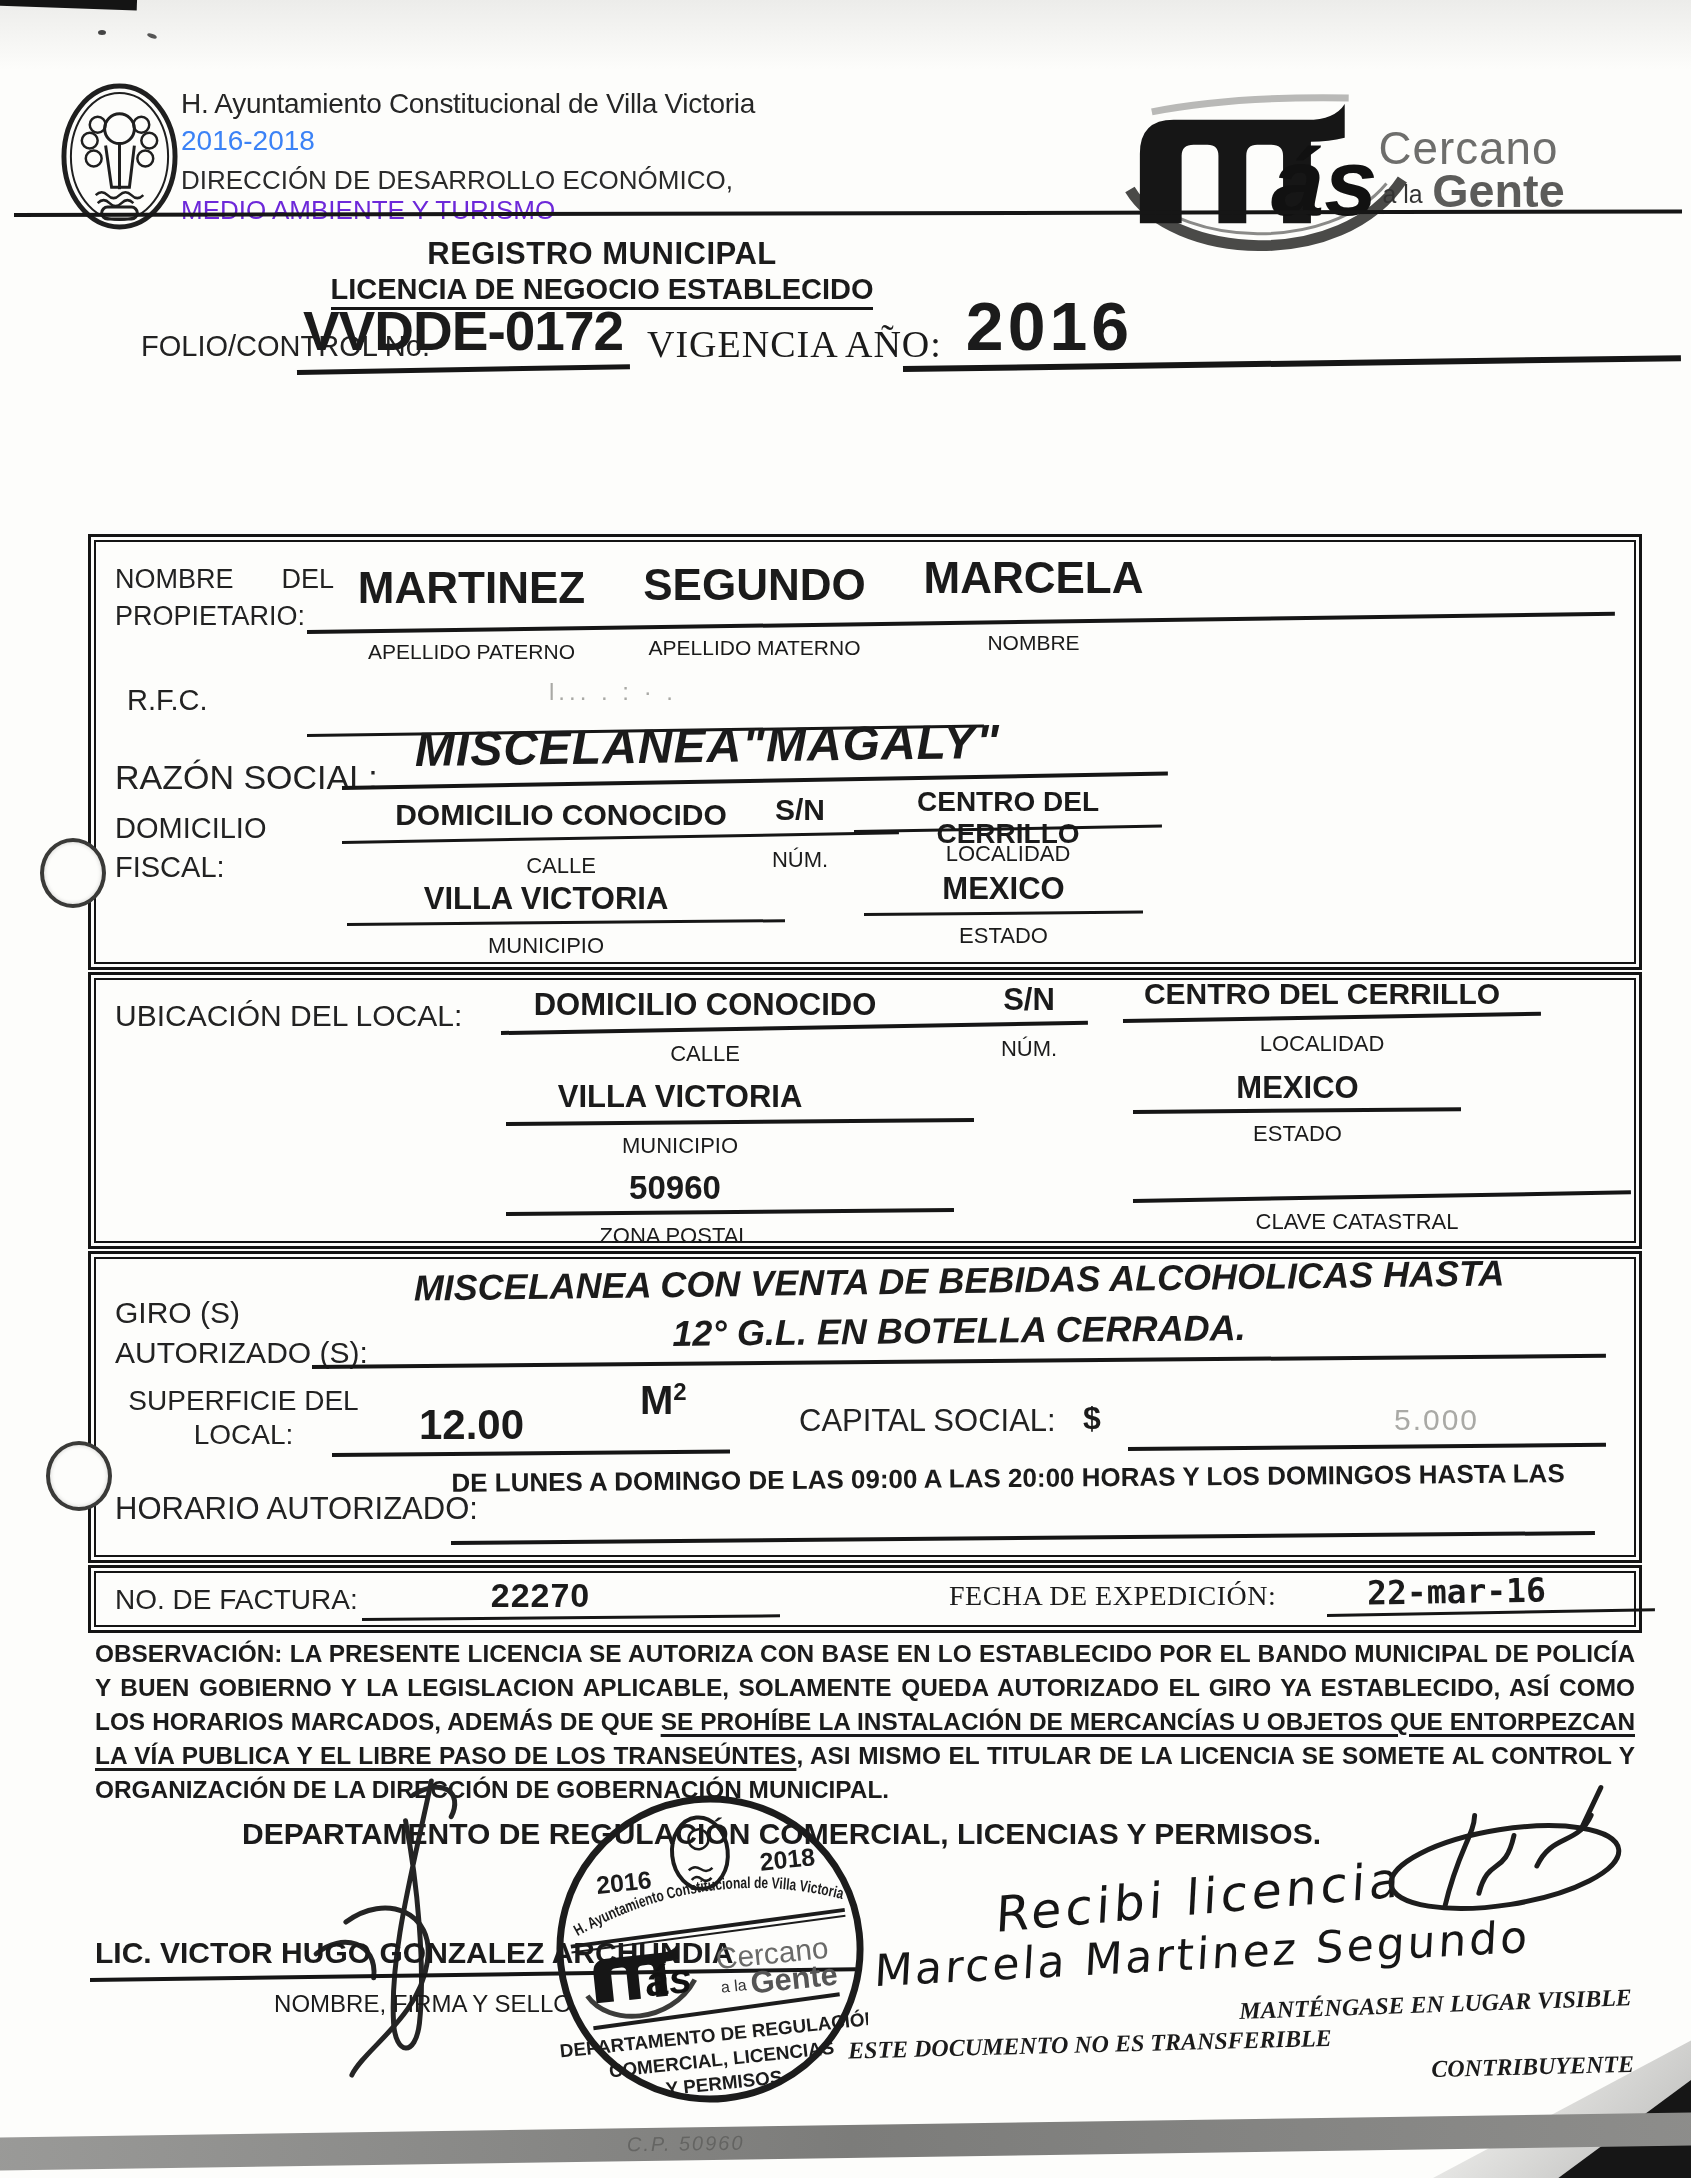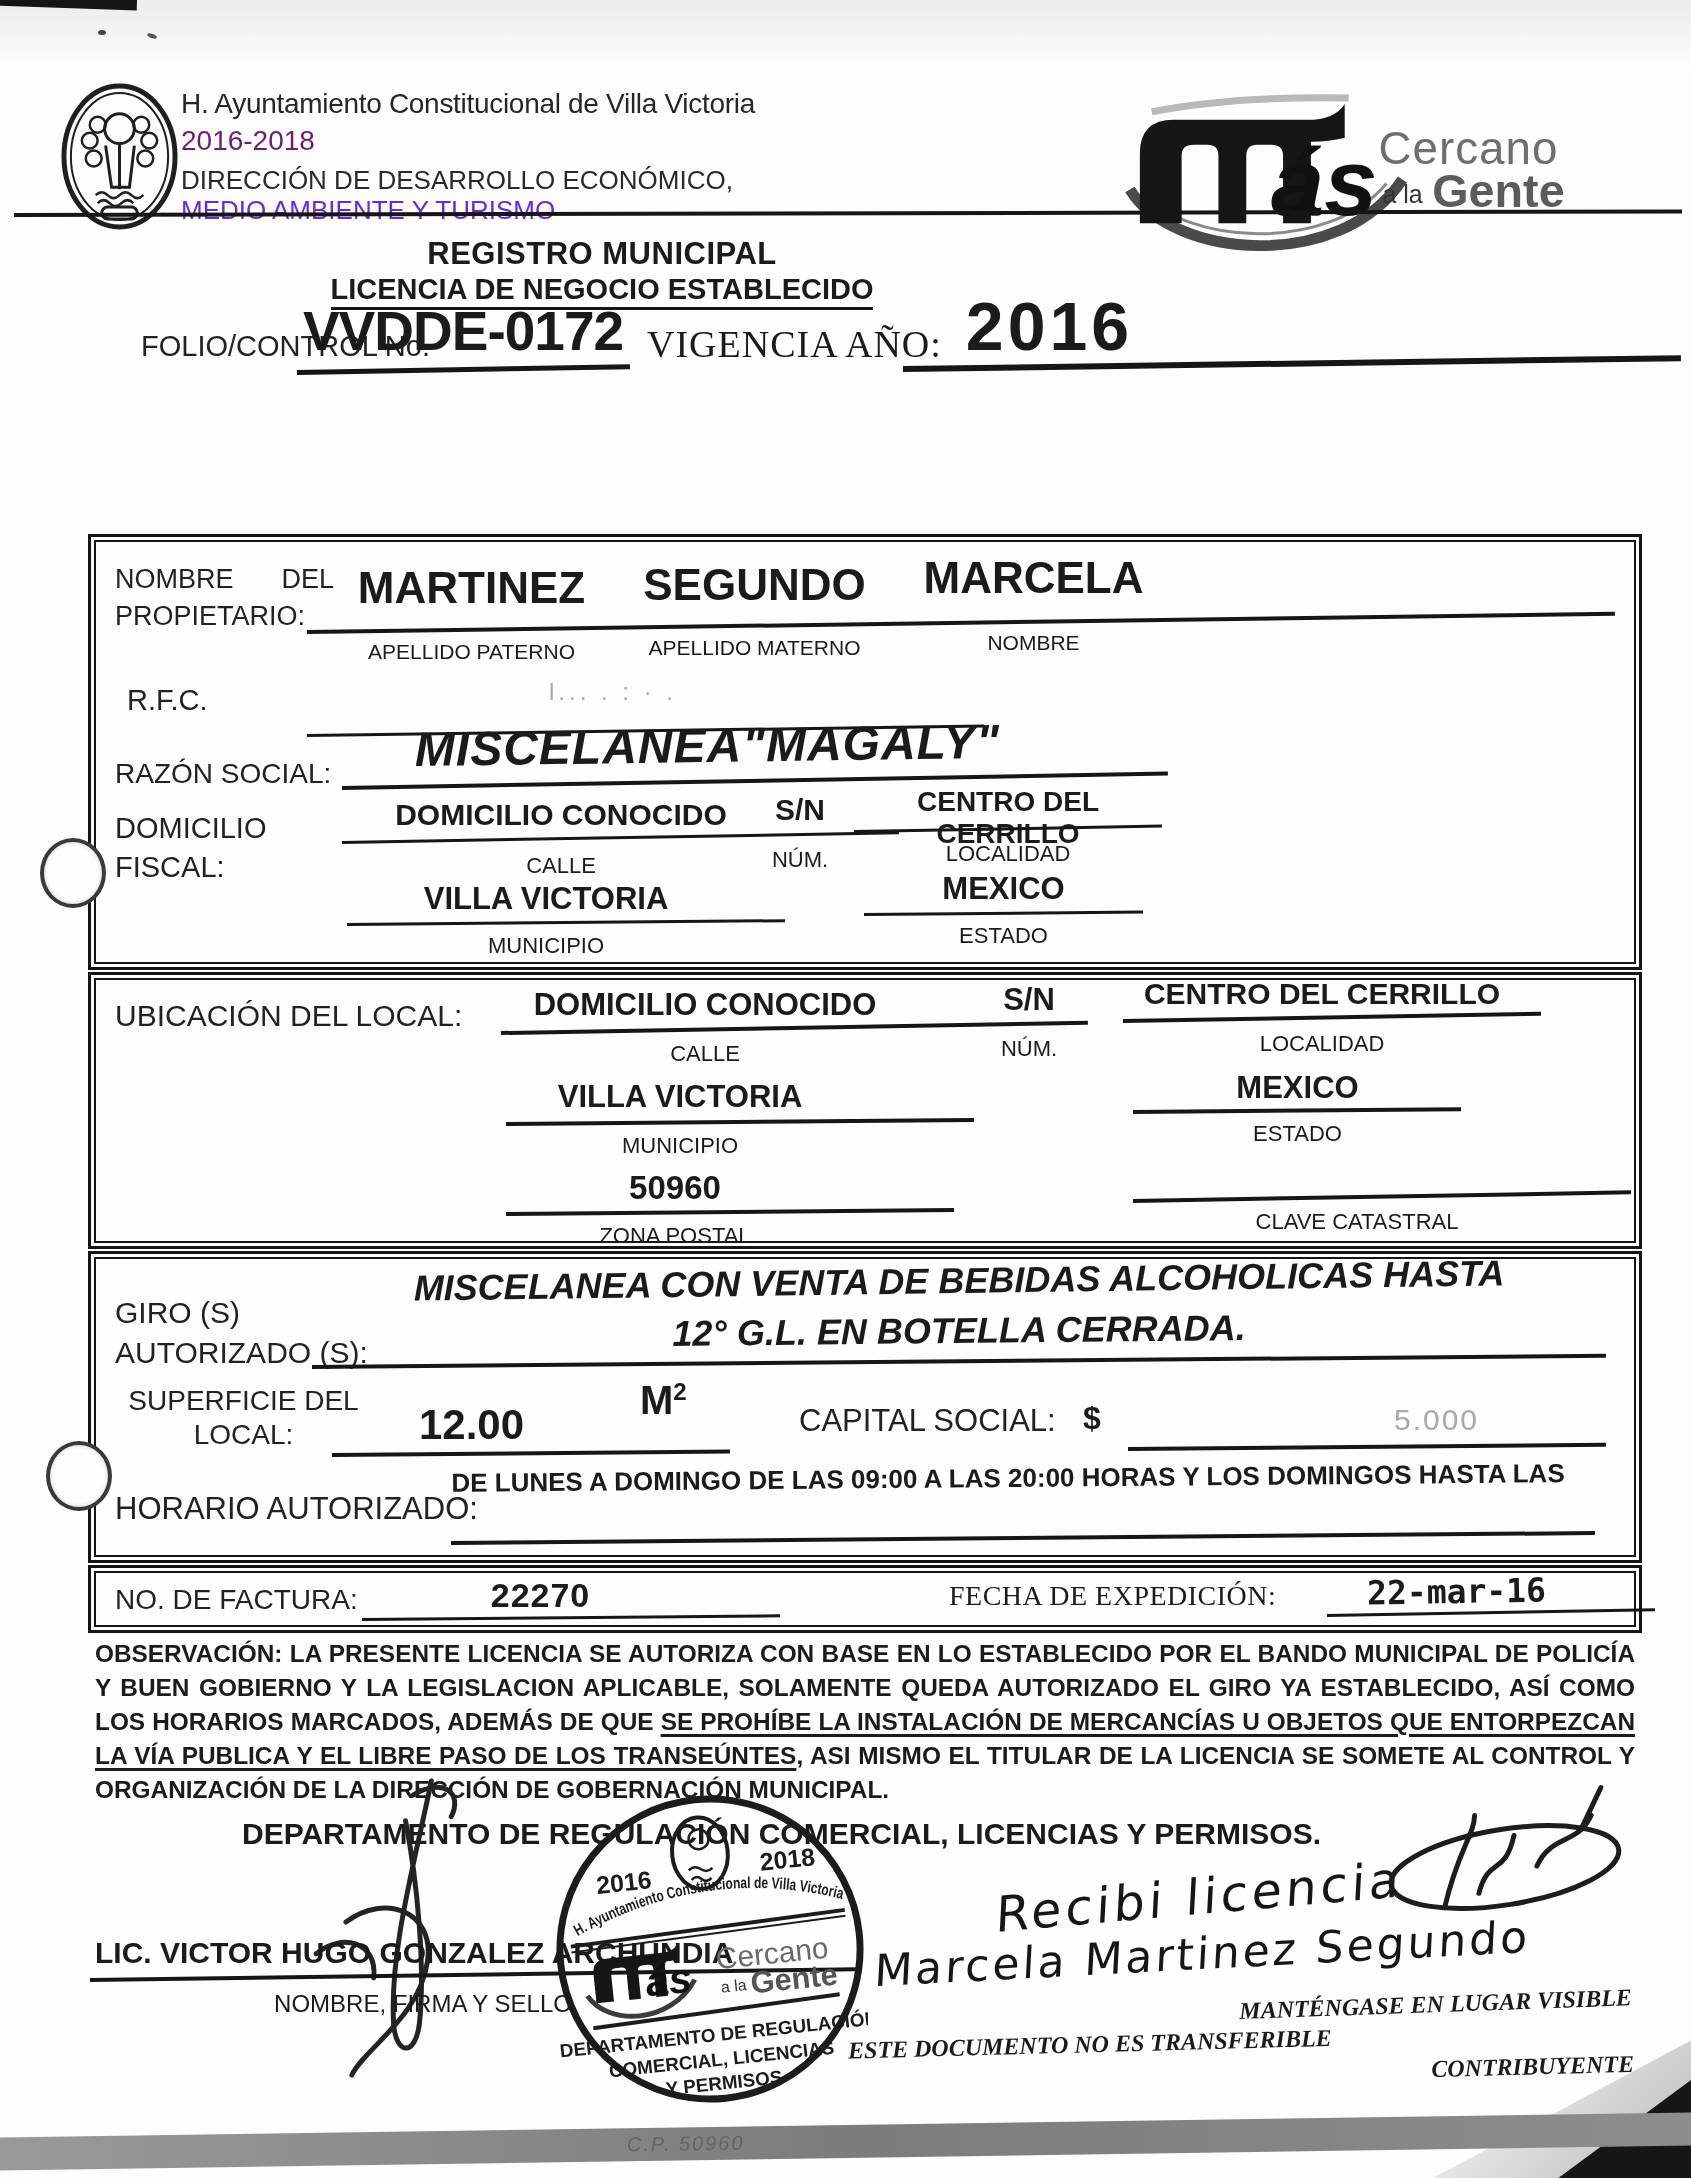--- a/index.html
+++ b/index.html
@@ -48,21 +48,21 @@
       <circle cx="92" cy="61" r="8" stroke-width="2.5"></circle>
         <circle cx="88" cy="79" r="8" stroke-width="2.5"></circle>
       <path d="M48,66 L54,108 L72,108 L77,66" stroke-width="3"></path>
       <path d="M62,64 L62,110" stroke-width="3"></path>
       <path d="M38,116 q6,-6 12,0 t12,0 t12,0 t12,0" stroke-width="2.5"></path>
       <path d="M40,124 q6,-6 12,0 t12,0 t12,0" stroke-width="2.5"></path>
       <rect x="44" y="128" width="36" height="12" rx="6" stroke-width="3"></rect>
     </g>
   </svg>
   <div class="abs lbl" style="left:181px;top:88px;font-size:28px;letter-spacing:-0.3px;color:#262626;">H. Ayuntamiento Constitucional de Villa Victoria</div>
-  <div class="abs lbl" style="left:181px;top:125px;font-size:28px;color:#701a75;">2016-2018</div>
+  <div class="abs lbl" style="left:181px;top:125px;font-size:28px;color:#3b82f6;">2016-2018</div>
   <div class="abs lbl" style="left:181px;top:165px;font-size:26px;color:#2a2a2a;">DIRECCIÓN DE DESARROLLO ECONÓMICO,</div>
   <div class="abs lbl" style="left:181px;top:195px;font-size:26px;color:#6d28d9;">MEDIO AMBIENTE Y TURISMO</div>
 
   <svg class="abs" style="left:1112px;top:92px;" width="542" height="177" viewBox="0 0 545 178">
     <path d="M18,98 C60,168 230,182 292,88" fill="none" stroke="#4a4a48" stroke-width="11"></path>
     <path d="M30,100 C72,152 216,164 276,92" fill="none" stroke="#8a8a88" stroke-width="3"></path>
     <path fill="#161616" d="M28,132 L28,62 Q28,28 62,28 L196,28 Q224,28 234,12 L234,46 Q218,50 200,50 L200,132 L172,132 L172,64 Q172,53 160,53 L146,53 Q135,53 135,64 L135,132 L107,132 L107,64 Q107,53 96,53 L82,53 Q70,53 70,64 L70,132 Z"></path>
     <path d="M40,20 Q120,4 238,6" fill="none" stroke="#b9b9b7" stroke-width="7"></path>
     <text x="160" y="124" font-family="DejaVu Serif" font-style="italic" font-weight="bold" font-size="96" fill="#111">ás</text>
     <text x="268" y="72" font-size="46" fill="#6e6e6c" letter-spacing="1">Cercano</text>
@@ -91,21 +91,21 @@
     <div class="abs b c" style="left:813px;top:16px;width:259px;font-size:44px;">MARCELA</div>
     <div class="rul sk8" style="left:216px;top:93px;width:1308px;height:4px;"></div>
     <div class="abs c" style="left:251px;top:103px;width:259px;font-size:21px;">APELLIDO PATERNO</div>
     <div class="abs c" style="left:539px;top:99px;width:249px;font-size:21px;">APELLIDO MATERNO</div>
     <div class="abs c" style="left:813px;top:94px;width:259px;font-size:21px;">NOMBRE</div>
 
     <div class="abs lbl" style="left:24px;top:147px;font-size:29px;margin-left:12px;">R.F.C.</div>
     <div class="abs faint" style="left:458px;top:141px;font-size:24px;letter-spacing:4px;">l...    . : · .</div>
     <div class="rul sk8" style="left:216px;top:197px;width:677px;height:3px;"></div>
 
-    <div class="abs lbl" style="left:24px;top:221px;font-size:28px;">RAZÓN SOCIAL:</div>
+    <div class="abs lbl" style="left:24px;top:221px;font-size:34px;">RAZÓN SOCIAL:</div>
     <div class="abs b i c" style="left:308px;top:181px;width:617px;font-size:48px;letter-spacing:1px;transform:rotate(-0.8deg);">MISCELANEA"MAGALY"</div>
     <div class="rul sk" style="left:251px;top:249px;width:826px;height:4px;"></div>
 
     <div class="abs lbl" style="left:24px;top:275px;font-size:29px;">DOMICILIO</div>
     <div class="abs lbl" style="left:24px;top:314px;font-size:29px;">FISCAL:</div>
     <div class="abs b c" style="left:256px;top:261px;width:428px;font-size:30px;">DOMICILIO CONOCIDO</div>
     <div class="abs b c" style="left:664px;top:256px;width:90px;font-size:30px;">S/N</div>
     <div class="abs b c" style="left:753px;top:249px;width:328px;font-size:28px;">CENTRO DEL CERRILLO</div>
     <div class="rul sk" style="left:251px;top:304px;width:557px;height:3px;"></div>
     <div class="abs c" style="left:256px;top:316px;width:428px;font-size:22px;">CALLE</div>

